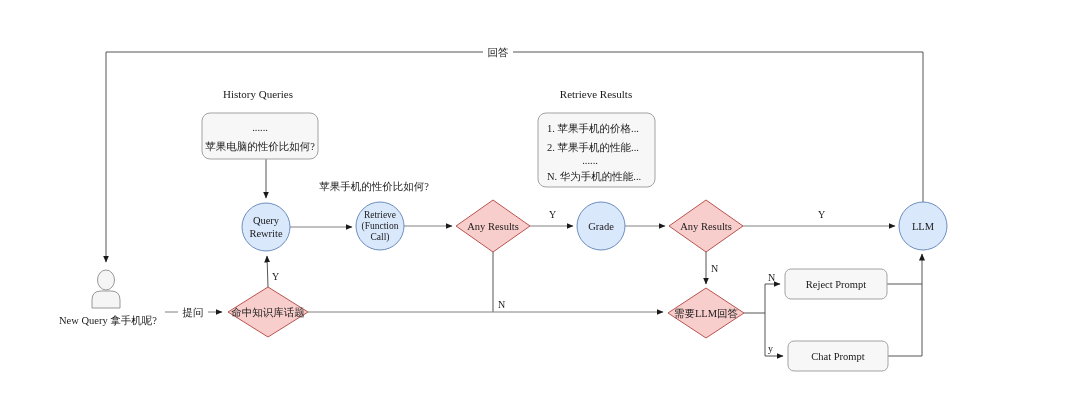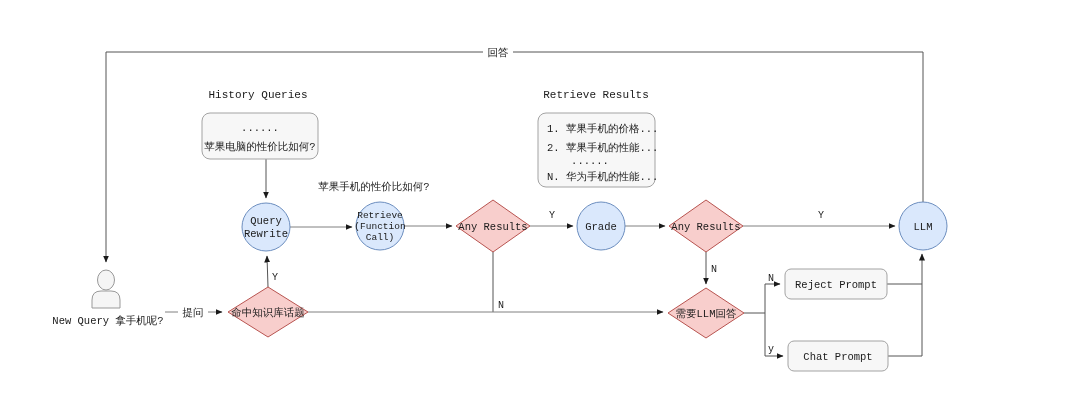--- a/index.html
+++ b/index.html
@@ -1,21 +1,21 @@
 <!DOCTYPE html>
 <html style="--background: #ffffff; --blue-fill: #dae8fc; --blue-stroke: #6c8ebf; --pink-fill: #f8cecc; --pink-stroke: #b85450; --box-fill: #f7f7f7; --box-stroke: #a3a3a3; --edge: #808080; --edge-dark: #545454; --arrow: #1a1a1a; --text: #1a1a1a;"><head>
 <meta charset="utf-8">
 <style>
   html, body { margin: 0; padding: 0; background: #ffffff; }
   .stage {
     position: relative;
     width: 1080px;
     height: 403px;
     background: var(--background, #fff);
-    font-family: Liberation Mono, monospace;
+    font-family: Liberation Serif, serif;
     overflow: hidden;
   }
   svg { display: block; }
 
   .edge   { fill: none; stroke: var(--edge, #808080); stroke-width: 1; }
   .edge.dark { stroke: var(--edge-dark, #545454); }
   .arrowhead { fill: var(--arrow, #1a1a1a); }
 
   .node-blue  { fill: var(--blue-fill, #dae8fc); stroke: var(--blue-stroke, #6c8ebf); stroke-width: 1; }
   .node-pink  { fill: var(--pink-fill, #f8cecc); stroke: var(--pink-stroke, #b85450); stroke-width: 1; }

